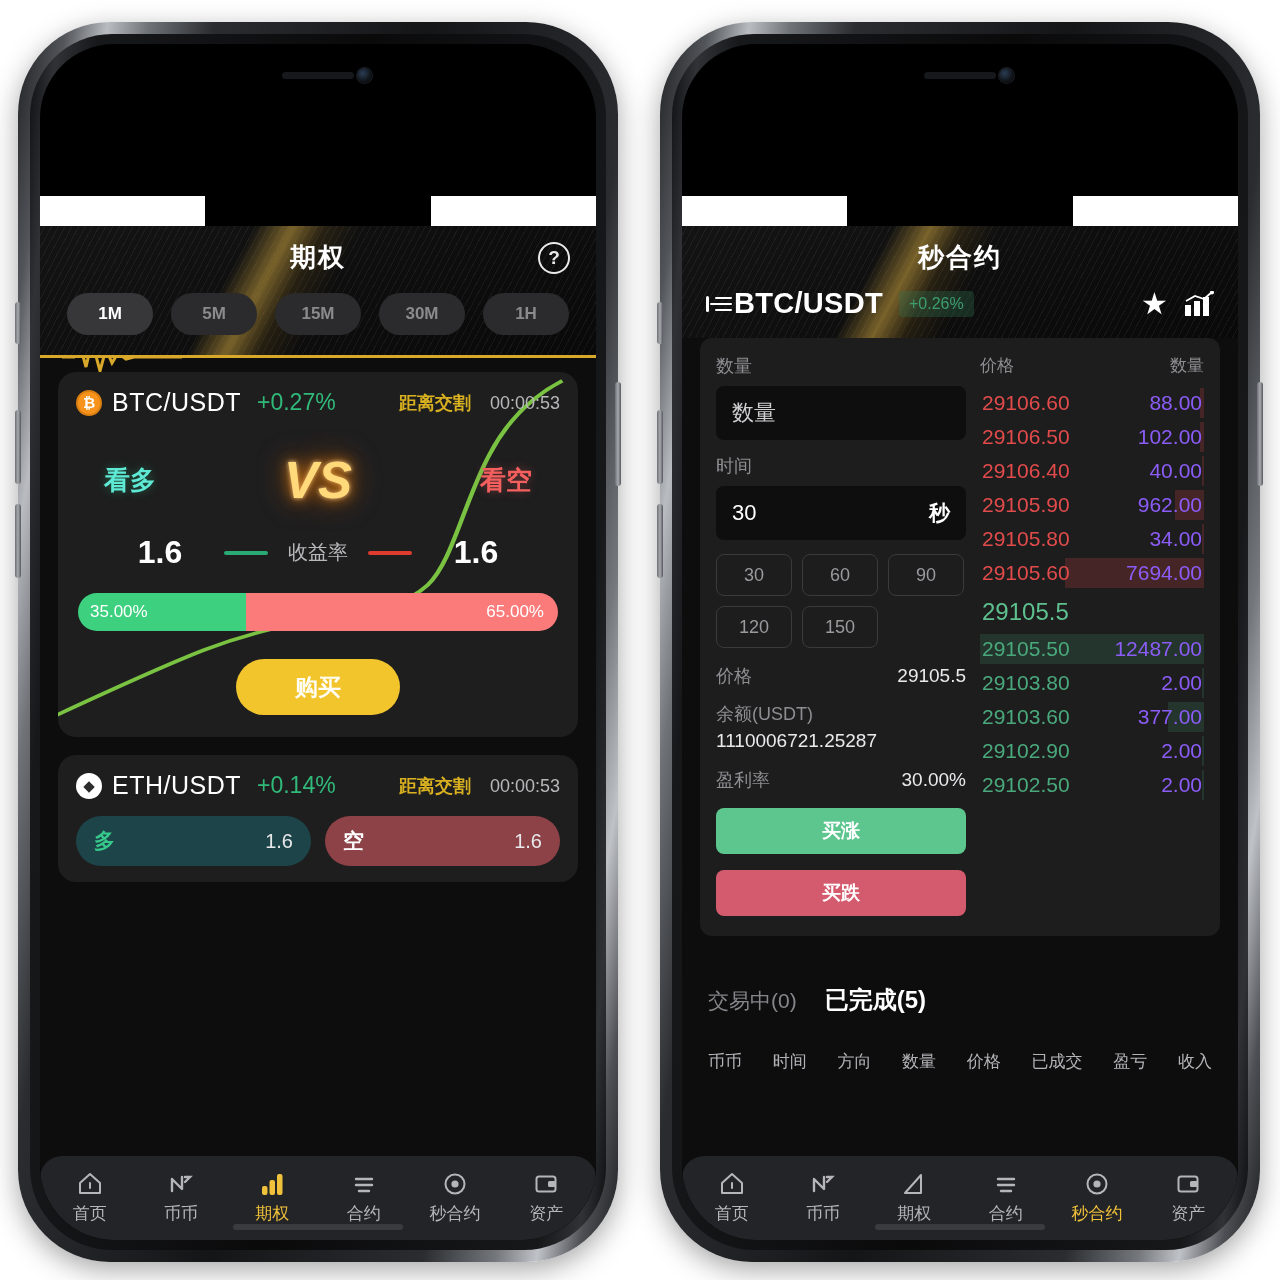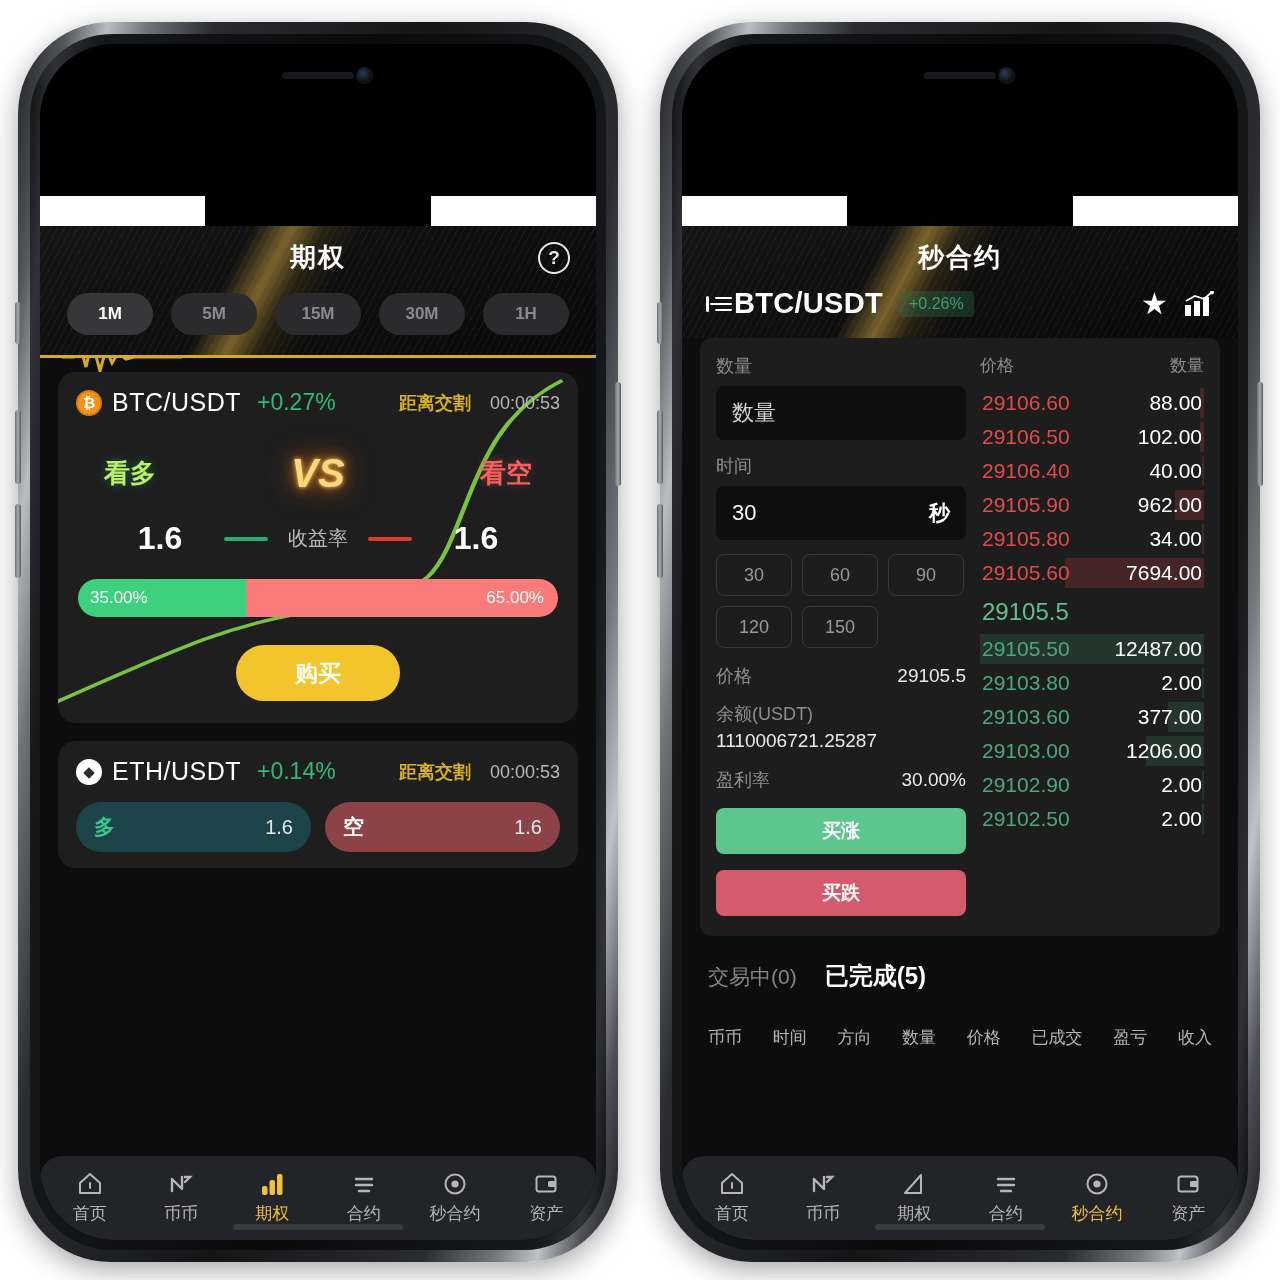--- a/index.html
+++ b/index.html
@@ -115,23 +115,23 @@
   .chg { color:#31b97a; font-size:23px; margin-left:6px; }
   .settle-wrap { margin-left:auto; display:flex; align-items:baseline; gap:19px; }
   .settle-label { color:#d8b020; font-size:18px; font-weight:700; }
   .settle-time { color:#b8b8bb; font-size:18px; }
 
   .curve { position:absolute; left:0; top:0; width:100%; height:100%; z-index:1; pointer-events:none; }
 
   .vs-row { position:relative; z-index:3; display:flex; align-items:center;
     justify-content:space-between; padding:34px 28px 6px; }
   .vs-side { font-size:26px; font-weight:800; }
-  .vs-long  { color:#bef264; text-shadow:0 0 10px rgba(47,211,138,.35); }
+  .vs-long  { color:#5eead4; text-shadow:0 0 10px rgba(47,211,138,.35); }
   .vs-short { color:#f5605f; text-shadow:0 0 10px rgba(245,96,95,.35); }
-  .vs-badge { font-size:40px; font-weight:900; font-style:italic;
+  .vs-badge { font-size:51px; font-weight:900; font-style:italic;
     color:#ffd97a; text-shadow:0 0 14px #e07f12, 0 0 30px #b85b06, 0 0 4px #fff4cf; }
 
   .rate-row { position:relative; z-index:3; display:flex; align-items:center;
     justify-content:center; gap:20px; padding:18px 10px 14px; }
   .rate-val { color:#fff; font-size:32px; font-weight:700; width:88px; text-align:center; }
   .dash { width:44px; height:4px; border-radius:2px; }
   .dash-g { background:#2aab74; }
   .dash-r { background:#e03b2f; }
   .rate-label { color:#b9b9bc; font-size:20px; }
 
@@ -198,26 +198,26 @@
   .book-col { flex:1; min-width:0; }
   .book-head { display:flex; justify-content:space-between; color:#8e8e92; font-size:17px; margin-bottom:9px; }
   .book-row { position:relative; display:flex; justify-content:space-between;
     align-items:center; height:34px; font-size:21px; padding:0 2px; }
   .book-row .depth { position:absolute; right:0; top:2px; bottom:2px; z-index:0; }
   .ask .depth { background:rgba(190,60,60,.26); }
   .bid .depth { background:rgba(60,150,100,.20); }
   .book-row .p, .book-row .q { position:relative; z-index:1; }
   .ask .p { color:#e14b4b; }
   .bid .p { color:#4aa97c; }
-  .book-row .q { color:#ffffff;text-align:right; }
+  .book-row .q { color:#8b5cf6;text-align:right; }
   .mid-price { color:#5ec08e; font-size:24px; padding:8px 2px 6px; }
 
   .orders { padding:24px 26px 0; }
   .otabs { display:flex; align-items:baseline; gap:28px; }
-  .otab { color:#86868a; font-size:21px; }
+  .otab { color:#86868a; font-size:21px;margin-top:24px; }
   .otab.active { color:#fff; font-size:24px; font-weight:700; }
   .ocols { display:flex; justify-content:space-between; margin-top:34px; color:#b4b4b8; font-size:17px; }
 
   
   .tabbar { height:84px; background:#232427; display:flex; align-items:center;
     border-top-left-radius:22px; border-top-right-radius:22px;
     padding:0 4px; margin-top:auto; }
   .tab { flex:1; display:flex; flex-direction:column; align-items:center; gap:5px; cursor:pointer;justify-content:space-between; }
   .tab .tl { font-size:17px; color:#b6b6ba; }
   .tab.active .tl { color:#f0c13a; }
@@ -514,25 +514,20 @@
                     <span class="depth" style="width: 1%;"></span>
                     <span class="p">29103.80</span>
                     <span class="q">2.00</span>
                   </div>
                   <div class="book-row bid">
                     <span class="depth" style="width: 16%;"></span>
                     <span class="p">29103.60</span>
                     <span class="q">377.00</span>
                   </div>
                   <div class="book-row bid">
-                    <span class="depth" style="width: 26%;"></span>
-                    <span class="p">29103.00</span>
-                    <span class="q">1206.00</span>
-                  </div>
-                  <div class="book-row bid">
                     <span class="depth" style="width: 1%;"></span>
                     <span class="p">29102.90</span>
                     <span class="q">2.00</span>
                   </div>
                   <div class="book-row bid">
                     <span class="depth" style="width: 1%;"></span>
                     <span class="p">29102.50</span>
                     <span class="q">2.00</span>
                   </div>
                 </div>

